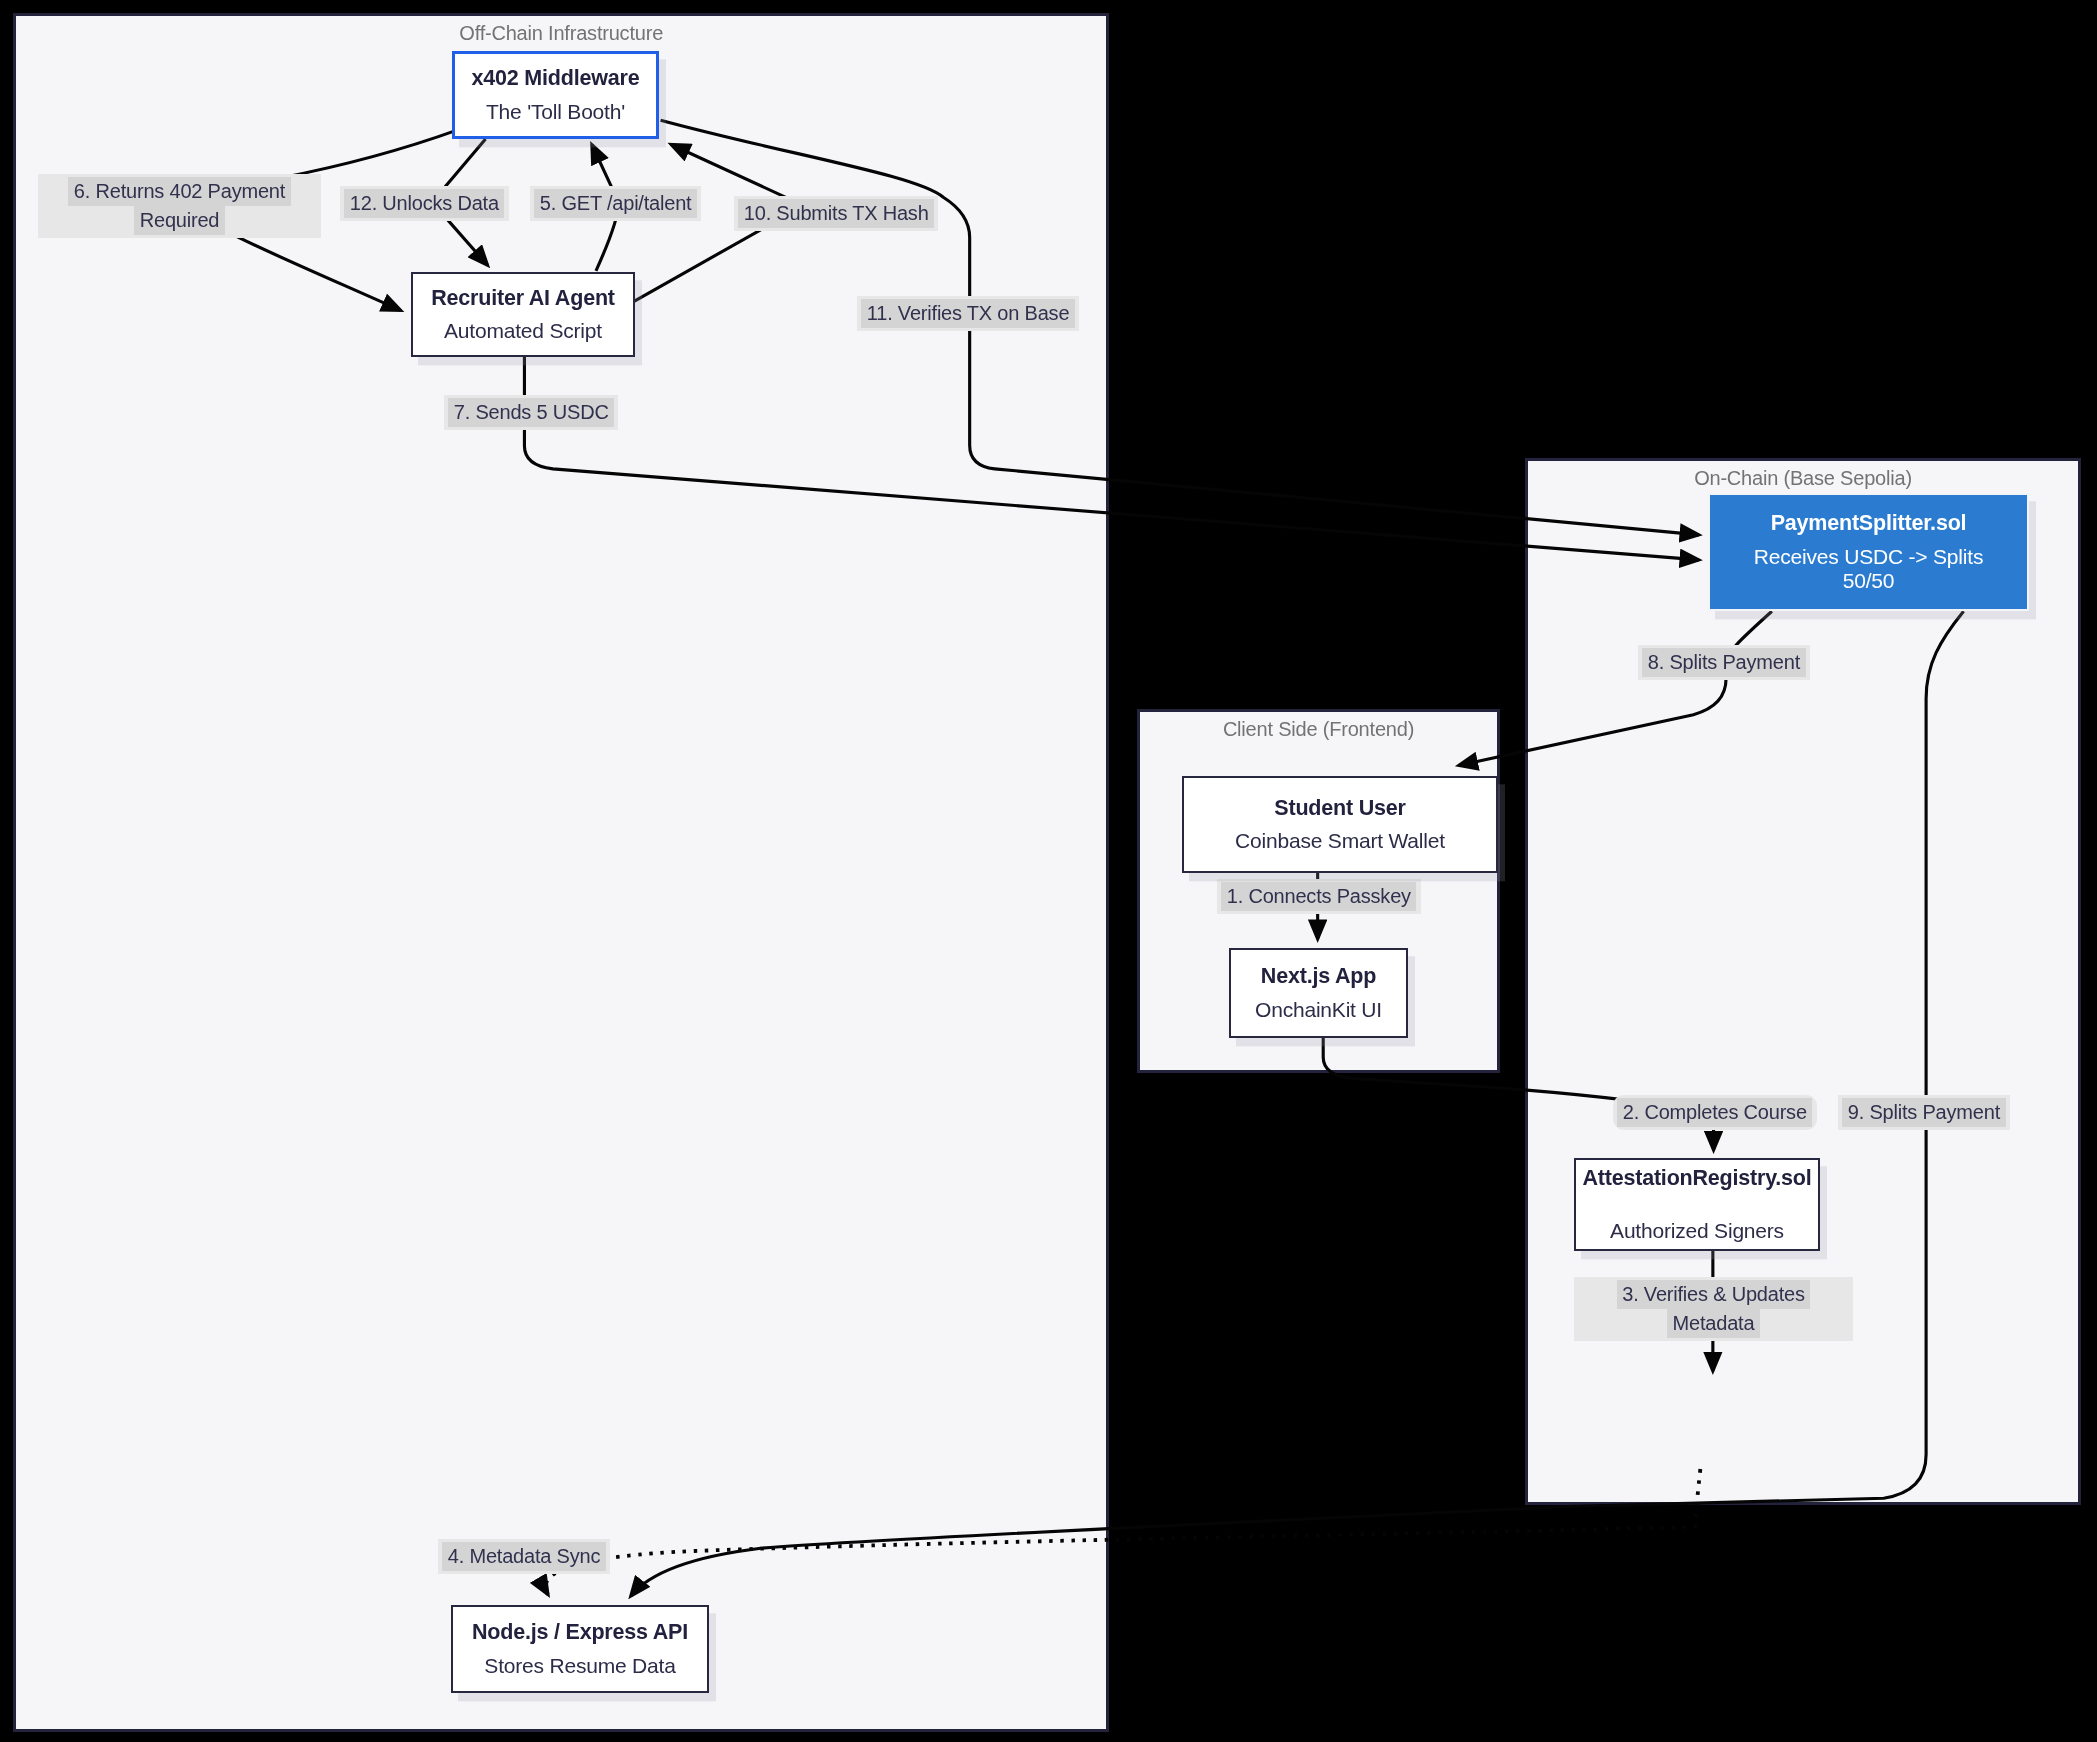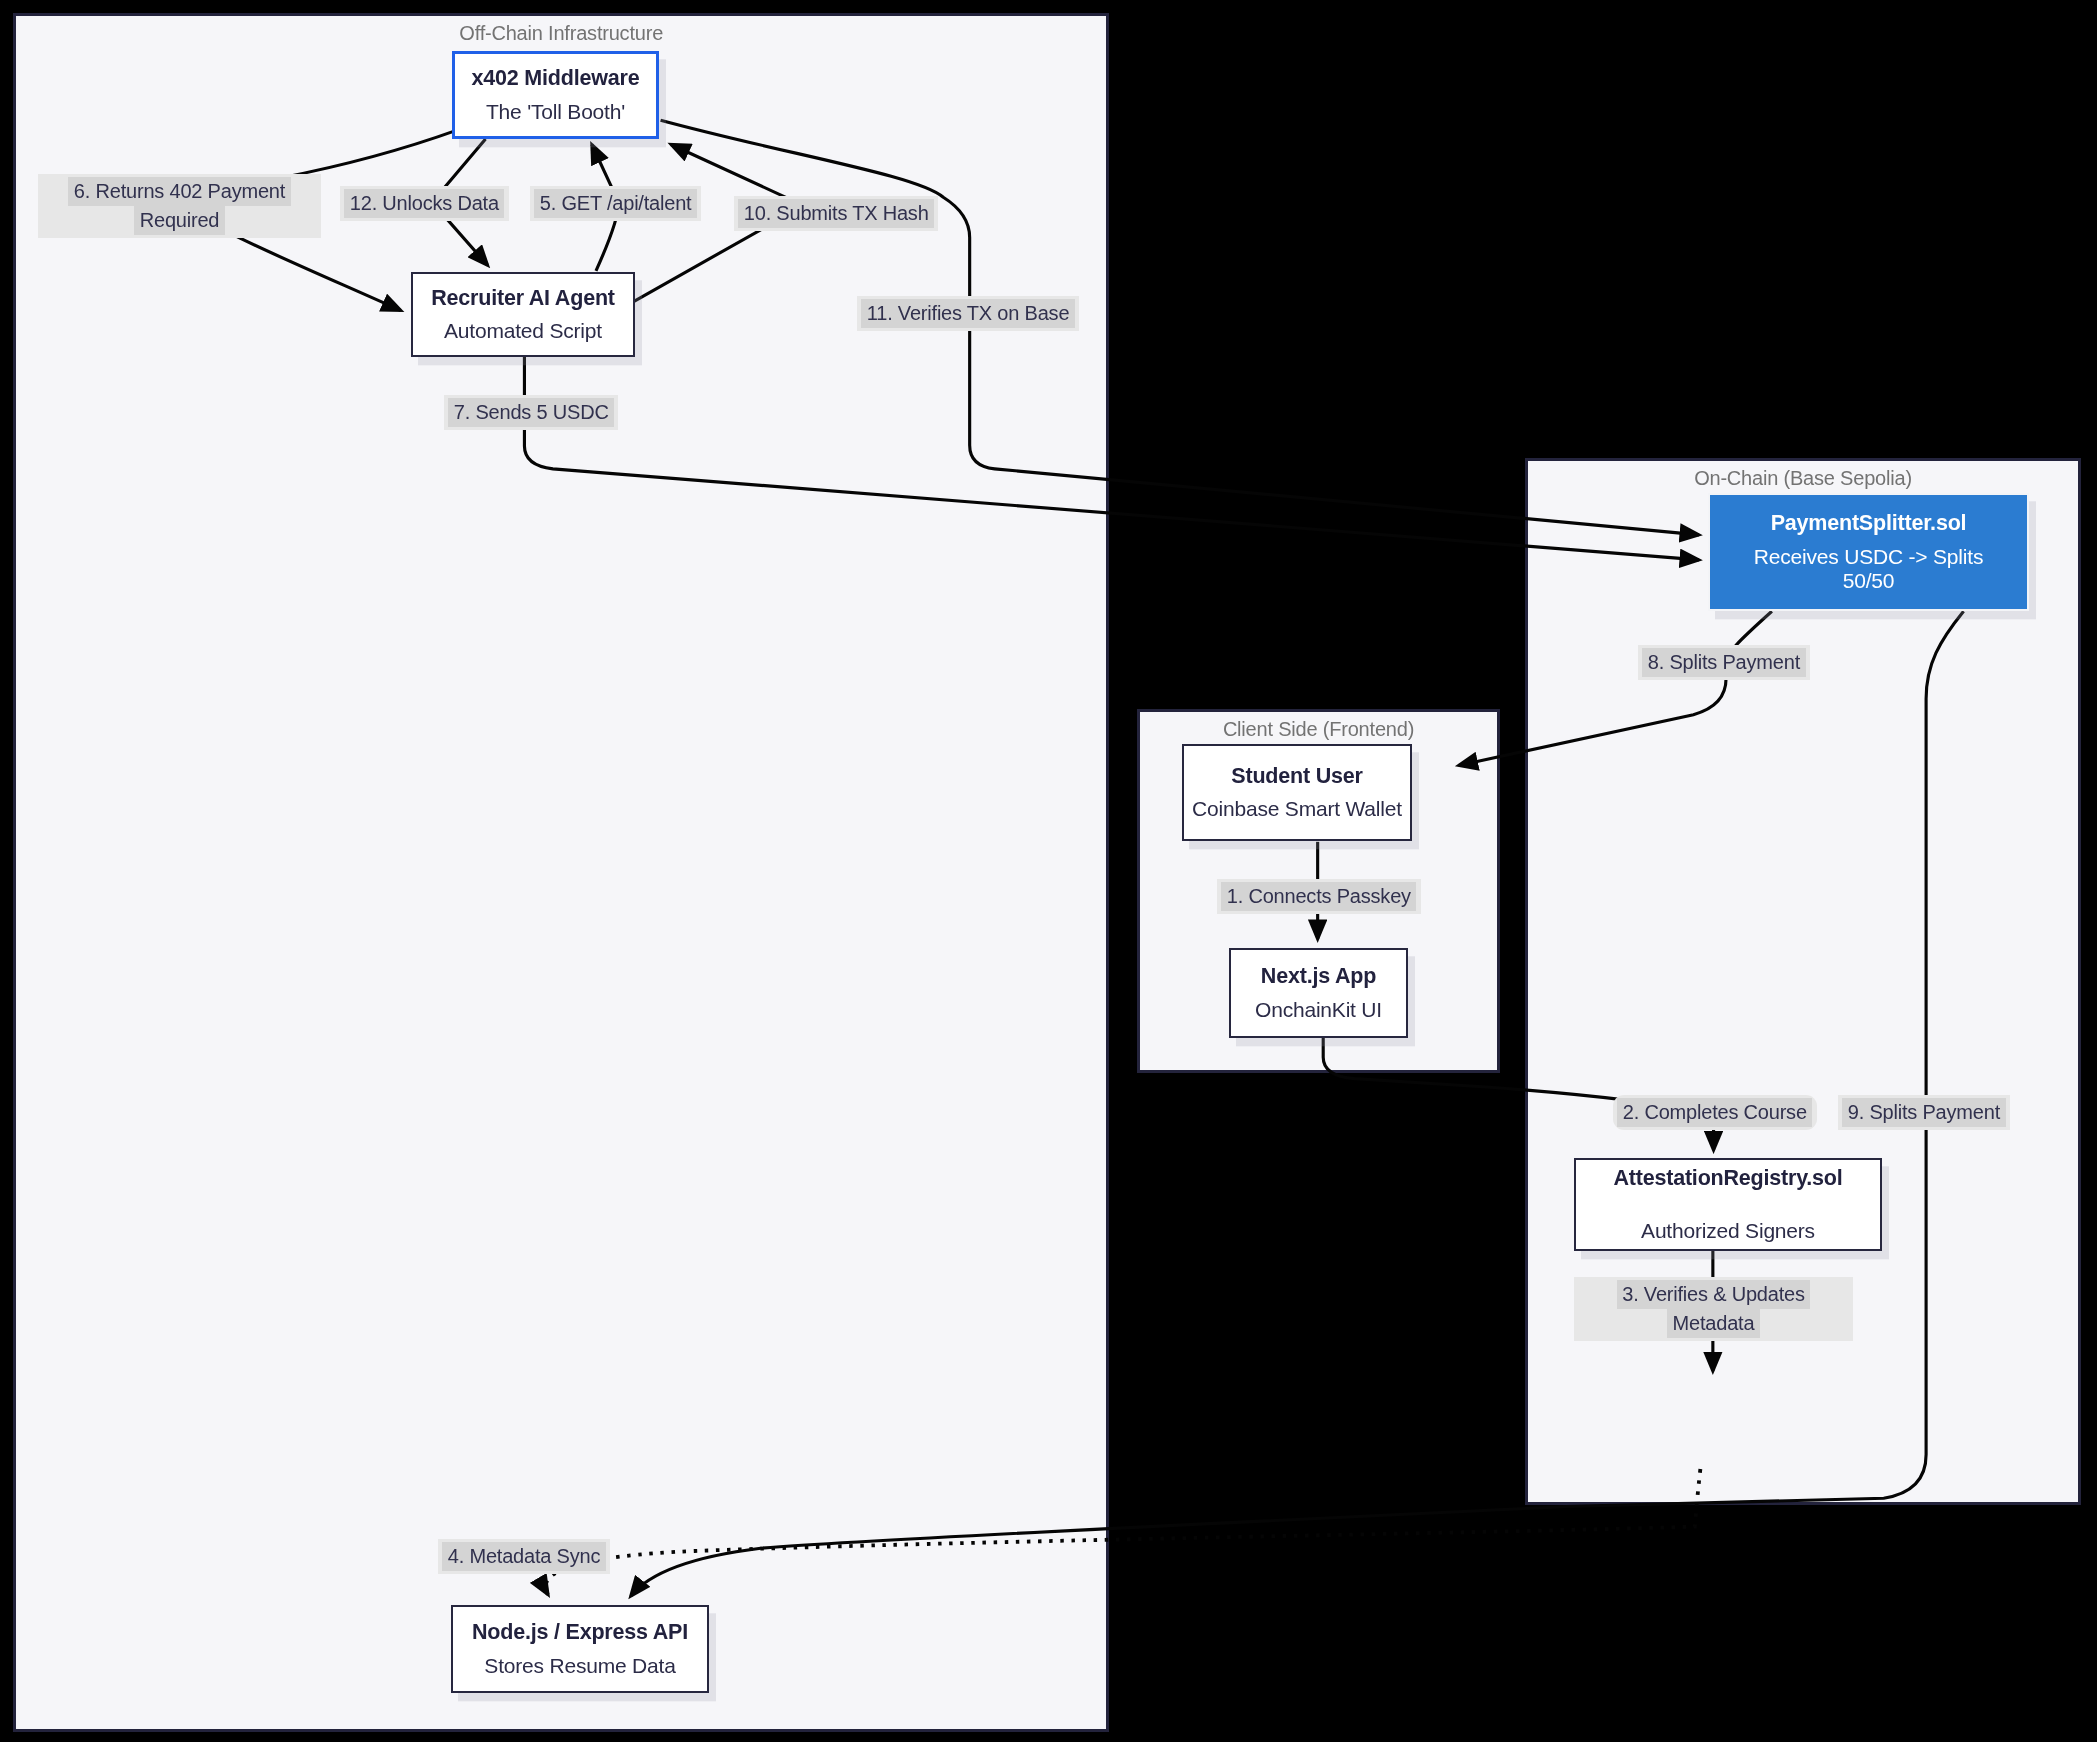--- a/index.html
+++ b/index.html
@@ -124,35 +124,35 @@
   <div class="node" style="left:411px;top:272px;width:224px;height:85px;text-align:right;">
     <div class="t">Recruiter AI Agent</div>
     <div class="s">Automated Script</div>
   </div>
 
   <div class="node" style="left:451px;top:1605px;width:258px;height:88px;">
     <div class="t">Node.js / Express API</div>
     <div class="s">Stores Resume Data</div>
   </div>
 
-  <div class="node" style="left:1182px;top:744px;width:230px;height:97px;">
+  <div class="node" style="left:1182px;top:776px;width:316px;height:97px;">
     <div class="t">Student User</div>
     <div class="s">Coinbase Smart Wallet</div>
   </div>
 
   <div class="node" style="left:1229px;top:948px;width:179px;height:90px;">
     <div class="t">Next.js App</div>
     <div class="s">OnchainKit UI</div>
   </div>
 
   <div class="node blue" style="left:1708px;top:493px;width:321px;height:118px;padding:0 33px;">
     <div class="t">PaymentSplitter.sol</div>
     <div class="s">Receives USDC -&gt; Splits 50/50</div>
   </div>
 
-  <div class="node" style="left:1574px;top:1158px;width:308px;height:93px;gap:20px;">
+  <div class="node" style="left:1574px;top:1158px;width:246px;height:93px;gap:20px;">
     <div class="t">AttestationRegistry.sol</div>
     <div class="s">Authorized Signers</div>
   </div>
 
 
 </div>
 
 
 </body></html>

